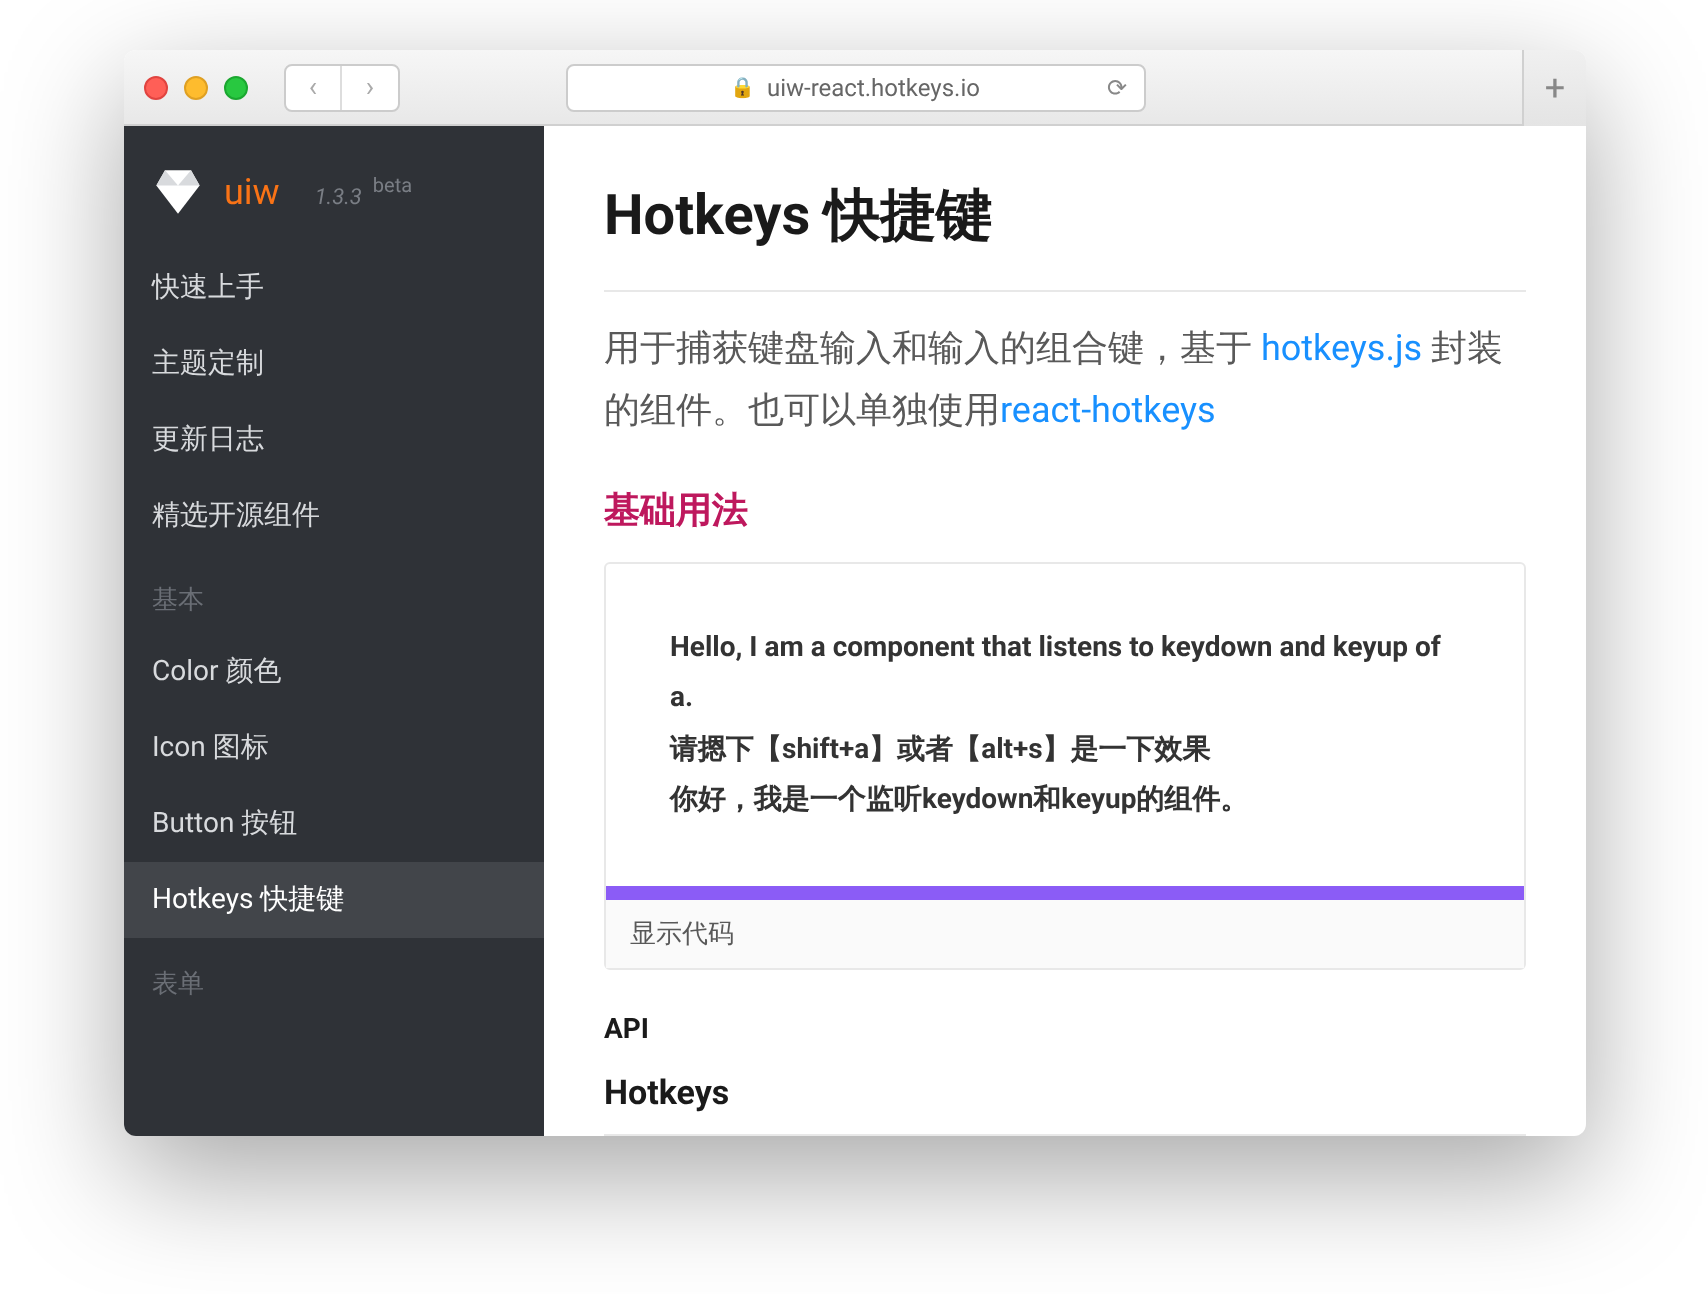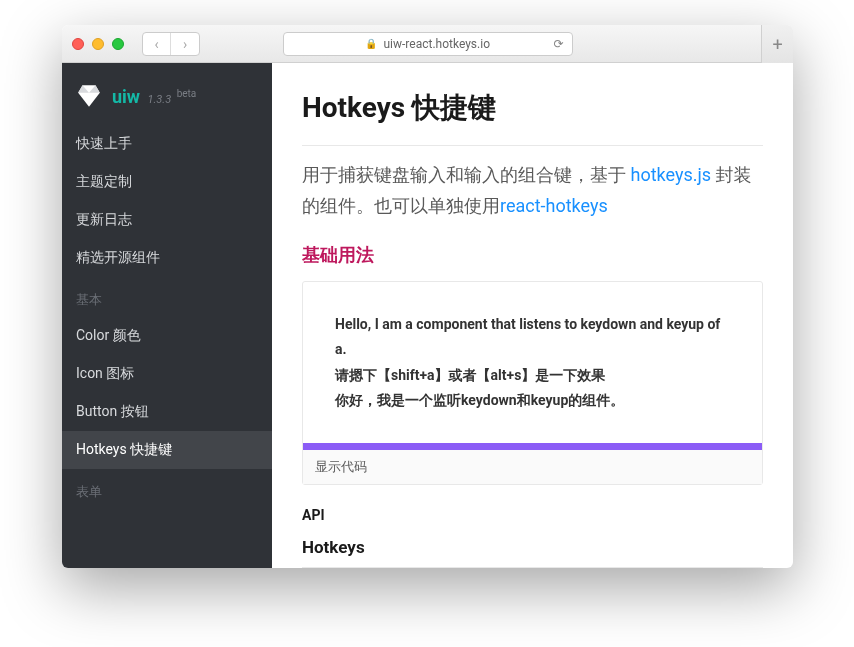--- a/index.html
+++ b/index.html
@@ -123,29 +123,29 @@
       align-items: center;
       padding: 20px 14px 16px;
       gap: 10px;
     }
     .logo-svg {
       width: 26px;
       height: 26px;
       flex-shrink: 0;
     }
     .logo-text {
-      color: #14b8a6;
+      color: #f97316;
       font-size: 18px;
-      font-weight: 700;
+      font-weight: 400;
     }
     .logo-version {
       color: #7a7e85;
       font-size: 11px;
       font-style: italic;
-      margin-left: 4px;
+      margin-left: 14px;
     }
     .logo-beta {
       color: #7a7e85;
       font-size: 10px;
       position: relative;
       top: -6px;
       left: 2px;
     }
     .sidebar-item {
       padding: 10px 14px;

